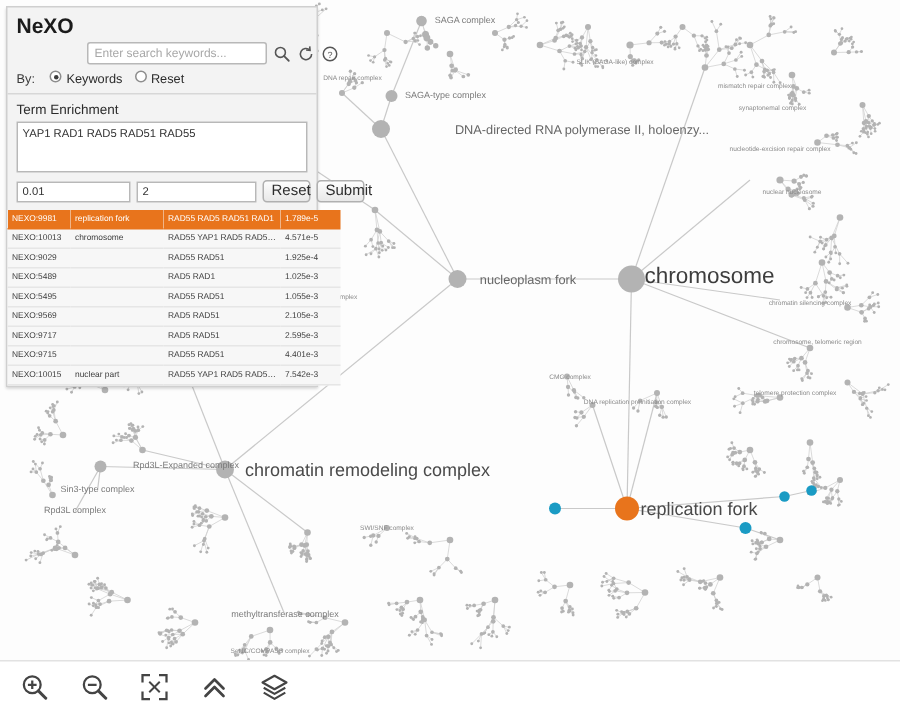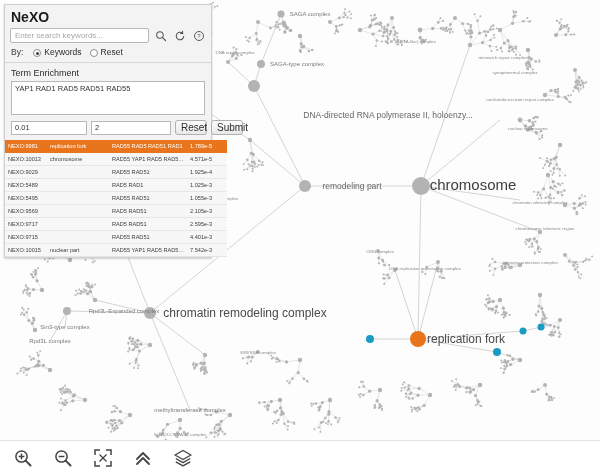--- a/index.html
+++ b/index.html
@@ -66,41 +66,42 @@
   #search-input {
     flex: 1;
     height: 15px;
     border: 1px solid #b8b8b8;
     background: #ffffff;
     font-size: 8px;
     padding: 0 4px;
     color: #333;
     box-sizing: border-box;
     border-radius: 2px;
+    margin-left: 48px;
   }
   #search-input::placeholder { color: #a8a8a8; }
   .icon-btn {
     width: 15px; height: 15px;
     display: inline-flex;
     align-items: center;
     justify-content: center;
     background: transparent;
     border: none;
     cursor: pointer;
     padding: 0;
   }
   .radio-row {
     display: flex;
     align-items: center;
     padding: 0 6px 5px 6px;
     gap: 8px;
     font-size: 8.5px;
   }
   .radio-row .by-label { color: #3a3a3a; margin-right: 2px; }
-  .radio-item { display: inline-flex; align-items: flex-end; gap: 3px; }
+  .radio-item { display: inline-flex; align-items: flex-start; gap: 3px; }
   .radio-dot {
     width: 8px; height: 8px;
     border-radius: 50%;
     border: 1px solid #8d8d8d;
     background: #fff;
     display: inline-block;
     position: relative;
     box-sizing: border-box;
   }
   .radio-dot.checked::after {
@@ -2761,24 +2762,24 @@
         <circle cx="541" cy="327" r="3.5" fill="#1a9bc4"></circle>
       </g>
   </svg>
   <div id="label-layer" style="position:absolute;left:0;top:0;width:600px;height:474px;">
       <div class="graph-label small" style="left: 310px; top: 14px;">SAGA complex</div>
       <div class="graph-label tiny" style="left: 410px; top: 41px;">SLIK (SAGA-like) complex</div>
       <div class="graph-label tiny" style="left: 235px; top: 52px;">DNA repair complex</div>
       <div class="graph-label tiny" style="left: 503px; top: 57px;">mismatch repair complex</div>
       <div class="graph-label small" style="left: 297px; top: 64px;">SAGA-type complex</div>
       <div class="graph-label tiny" style="left: 515px; top: 72px;">synaptonemal complex</div>
-      <div class="graph-label med" style="left: 388px; top: 86px; margin-top: 29px;">DNA-directed RNA polymerase II, holoenzy...</div>
+      <div class="graph-label med" style="left: 388px; top: 86px;">DNA-directed RNA polymerase II, holoenzy...</div>
       <div class="graph-label tiny" style="left: 520px; top: 99px;">nucleotide-excision repair complex</div>
       <div class="graph-label tiny" style="left: 528px; top: 128px;">nuclear nucleosome</div>
-      <div class="graph-label med" style="left: 352px; top: 186px;">remodeling part</div>
+      <div class="graph-label med" style="left: 352px; top: 186px;">nucleoplasm fork</div>
       <div class="graph-label huge" style="left: 473px; top: 184px;">chromosome</div>
       <div class="graph-label tiny" style="left: 540px; top: 202px;">chromatin silencing complex</div>
       <div class="graph-label tiny" style="left: 205px; top: 198px;">histone acetyltransferase complex</div>
       <div class="graph-label tiny" style="left: 125px; top: 185px;">SAS acetyltransferase complex</div>
       <div class="graph-label tiny" style="left: 122px; top: 207px;">H4/H2A histone acetyltransferase complex</div>
       <div class="graph-label tiny" style="left: 545px; top: 228px;">chromosome, telomeric region</div>
       <div class="graph-label tiny" style="left: 380px; top: 251px;">CMG complex</div>
       <div class="graph-label tiny" style="left: 425px; top: 268px;">DNA replication preinitiation complex</div>
       <div class="graph-label tiny" style="left: 530px; top: 262px;">telomere protection complex</div>
       <div class="graph-label med" style="left: 166px; top: 252px;">nuclear chromatin</div>

